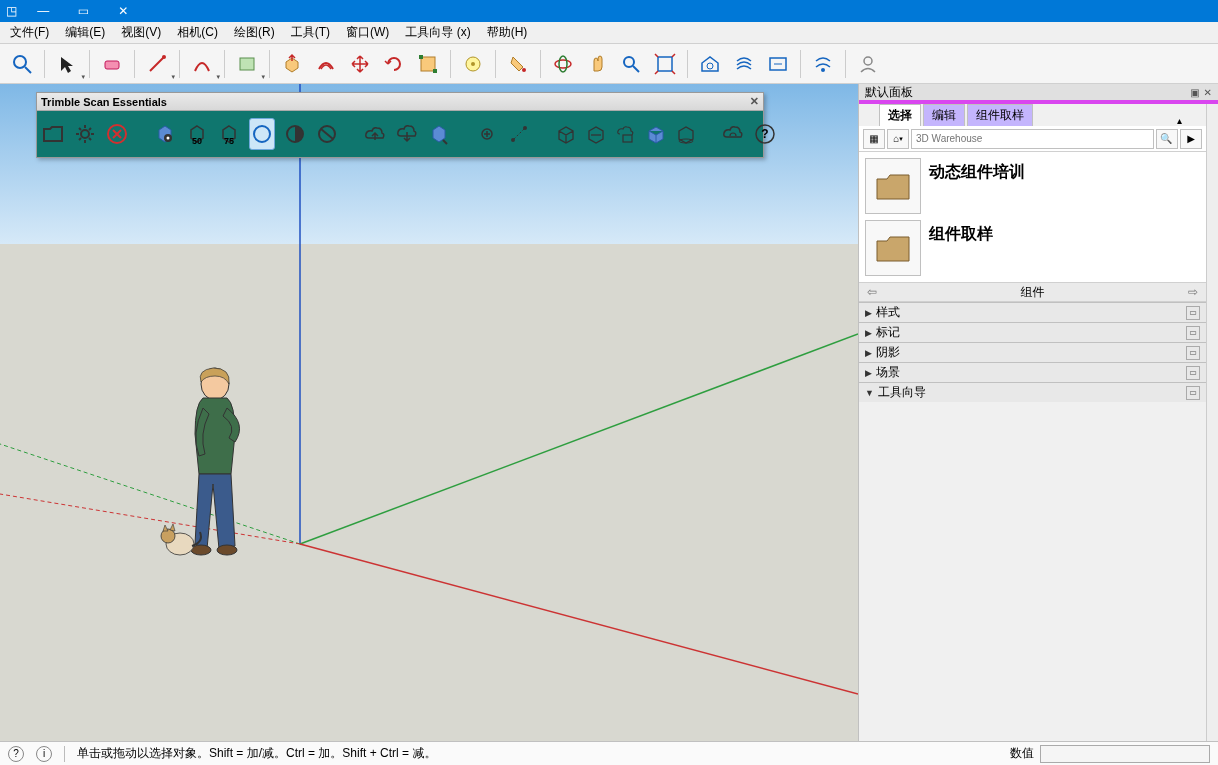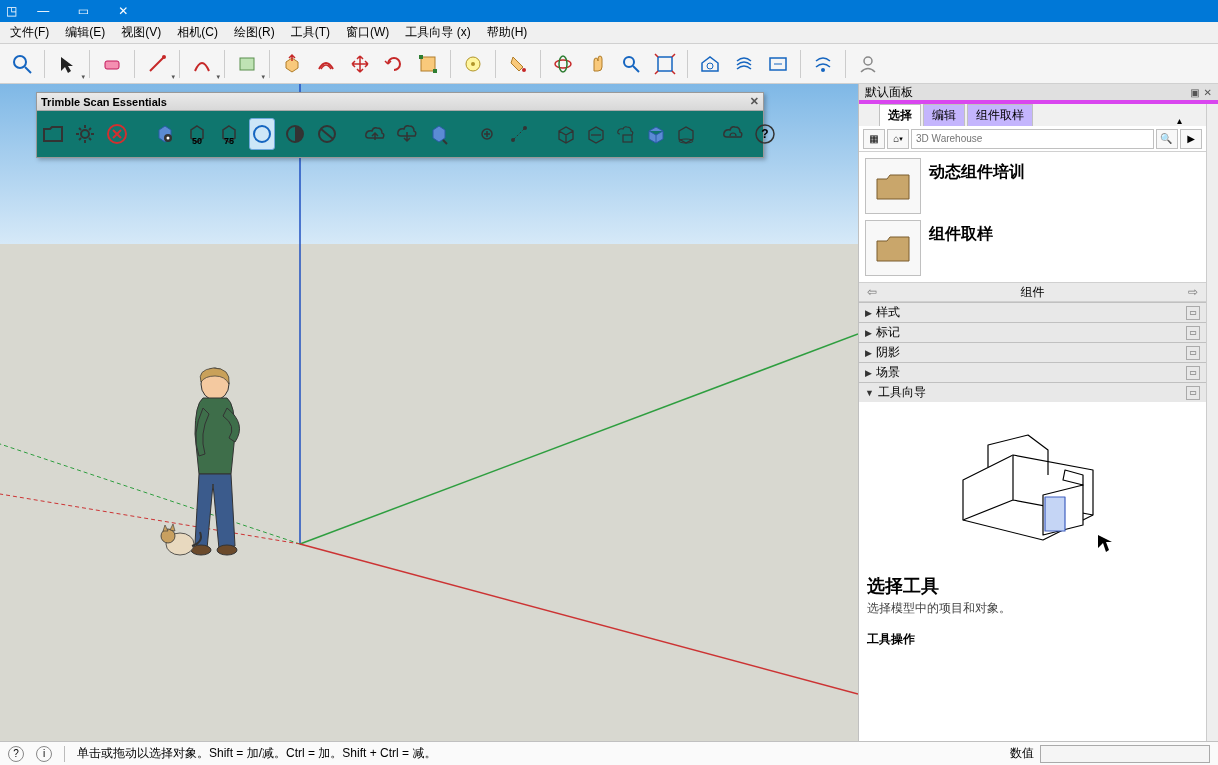--- a/index.html
+++ b/index.html
@@ -485,36 +485,20 @@
         <div class="accordion-item">
             <span class="caret">▶</span>
             <span>场景</span>
             <span class="roll">▭</span>
           </div>
         <div class="accordion-item">
             <span class="caret">▼</span>
             <span>工具向导</span>
             <span class="roll">▭</span>
           </div>
-        <div class="instructor">
-          <svg width="200" height="140">
-            <g fill="#fff" stroke="#000" stroke-width="1.2" stroke-linejoin="round">
-              <path d="M30 60 L80 35 L160 50 L160 95 L110 120 L30 100 Z"></path>
-              <path d="M80 35 L80 80 L30 100 M80 80 L160 95"></path>
-              <path d="M55 47 L55 25 L95 15 L115 30 L115 55" fill="none"></path>
-              <path d="M110 75 L150 65 L150 105 L110 115 Z"></path>
-              <rect x="112" y="77" width="20" height="34" fill="#c5d5f5" stroke="#4060c0"></rect>
-              <path d="M130 60 L150 65 L150 55 L132 50 Z"></path>
-            </g>
-            <path d="M165 115 L165 128 L170 123 L173 132 L176 130 L173 122 L179 122 Z" fill="#000"></path>
-          </svg>
-          <div class="t-title">选择工具</div>
-          <div class="t-desc">选择模型中的项目和对象。</div>
-          <div class="t-sub">工具操作</div>
-        </div>
       </div>
       <div class="side-scroll"></div>
     </div>
   </div>
 </div>
 
 <div class="status">
   <span class="sym">?</span>
   <span class="sym">i</span>
   <span style="border-left:1px solid #bbb; height:16px;"></span>

